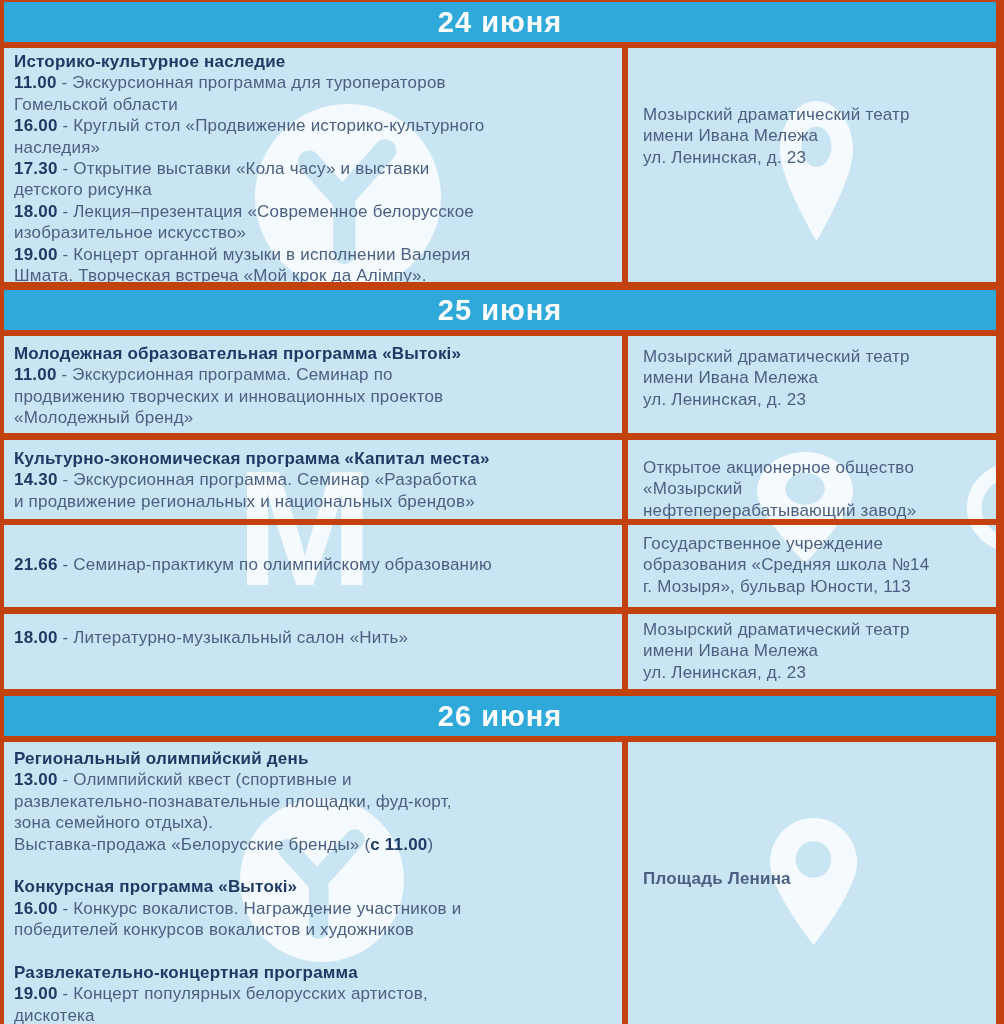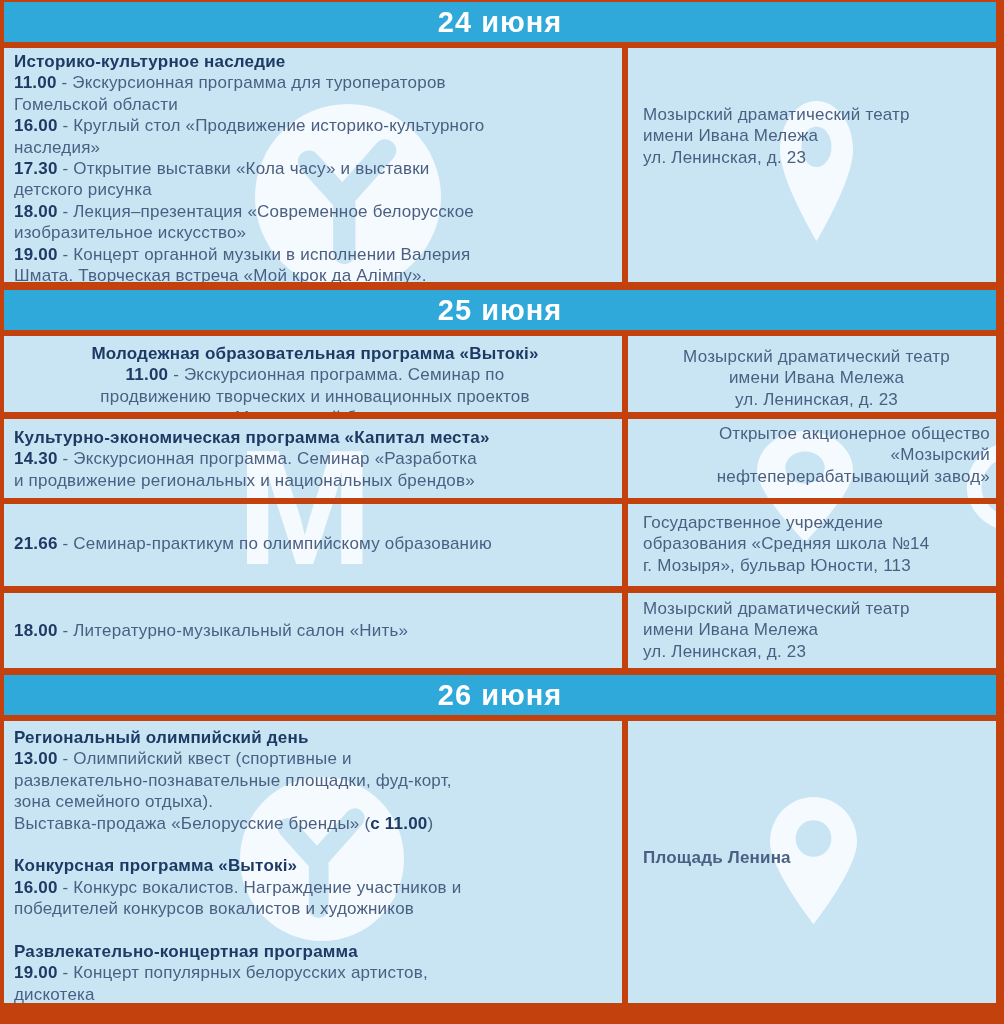--- a/index.html
+++ b/index.html
@@ -91,21 +91,21 @@
         <div class="txt" style="padding-top: 56px;">
           <div class="line">Мозырский драматический театр</div>
           <div class="line">имени Ивана Мележа</div>
           <div class="line">ул. Ленинская, д. 23</div>
         </div>
       </div>
     </div>
     <div class="gap" style="height: 8px;"></div>
     <div class="datebar">25 июня</div>
     <div class="gap" style="height: 6px;"></div>
-    <div class="row" style="height: 76px; text-align: center;">
+    <div class="row" style="height: 97px;">
       <div class="cell left">
         <div class="txt" style="padding-top: 7px;">
           <div class="line"><span class="b">Молодежная образовательная программа «Вытокі»</span></div>
           <div class="line"><span class="b">11.00</span><span> - Экскурсионная программа. Семинар по</span></div>
           <div class="line"><span>продвижению творческих и инновационных проектов</span></div>
           <div class="line"><span>«Молодежный бренд»</span></div>
         </div>
       </div>
       <div class="cell right">
         <div class="txt" style="padding-top: 10px;">
@@ -126,21 +126,21 @@
         </div>
       </div>
       <div class="cell right">
         <div class="wm" style="left: 129px; top: 12px;"><svg viewBox="0 0 73 104" preserveAspectRatio="none" width="96" height="112">
             <path d="M36.5 0C16.3 0 0 16.4 0 36.6 0 59 36.5 104 36.5 104S73 59 73 36.6C73 16.4 56.7 0 36.5 0Z" fill="#f4fafd"></path>
             <circle cx="36.5" cy="34" r="15" fill="#c9e5f4"></circle>
           </svg></div>
         <div class="wm" style="left: 337px; top: 22px;"><svg viewBox="0 0 100 100" width="92" height="92">
             <circle cx="50" cy="50" r="40" fill="none" stroke="#f4fafd" stroke-width="16"></circle>
           </svg></div>
-        <div class="txt" style="padding-top: 4px; text-align: right;">
+        <div class="txt" style="padding-top: 17px;">
           <div class="line">Открытое акционерное общество</div>
           <div class="line">«Мозырский</div>
           <div class="line">нефтеперерабатывающий завод»</div>
         </div>
       </div>
     </div>
     <div class="gap" style="height: 6px;"></div>
     <div class="row" style="height: 82px;">
       <div class="cell left">
         <div class="wm wm-m" style="left: 232px; top: -72px;">М</div>
@@ -159,21 +159,21 @@
         <div class="txt" style="padding-top: 8px;">
           <div class="line">Государственное учреждение</div>
           <div class="line">образования «Средняя школа №14</div>
           <div class="line">г. Мозыря», бульвар Юности,  113</div>
         </div>
       </div>
     </div>
     <div class="gap" style="height: 7px;"></div>
     <div class="row" style="height: 75px;">
       <div class="cell left">
-        <div class="txt" style="padding-top: 27px;">
+        <div class="txt" style="padding-top: 13px;">
           <div class="line"><span class="b">18.00</span><span> - Литературно-музыкальный салон «Нить»</span></div>
         </div>
       </div>
       <div class="cell right">
         <div class="txt" style="padding-top: 5px;">
           <div class="line">Мозырский драматический театр</div>
           <div class="line">имени Ивана Мележа</div>
           <div class="line">ул. Ленинская, д. 23</div>
         </div>
       </div>

